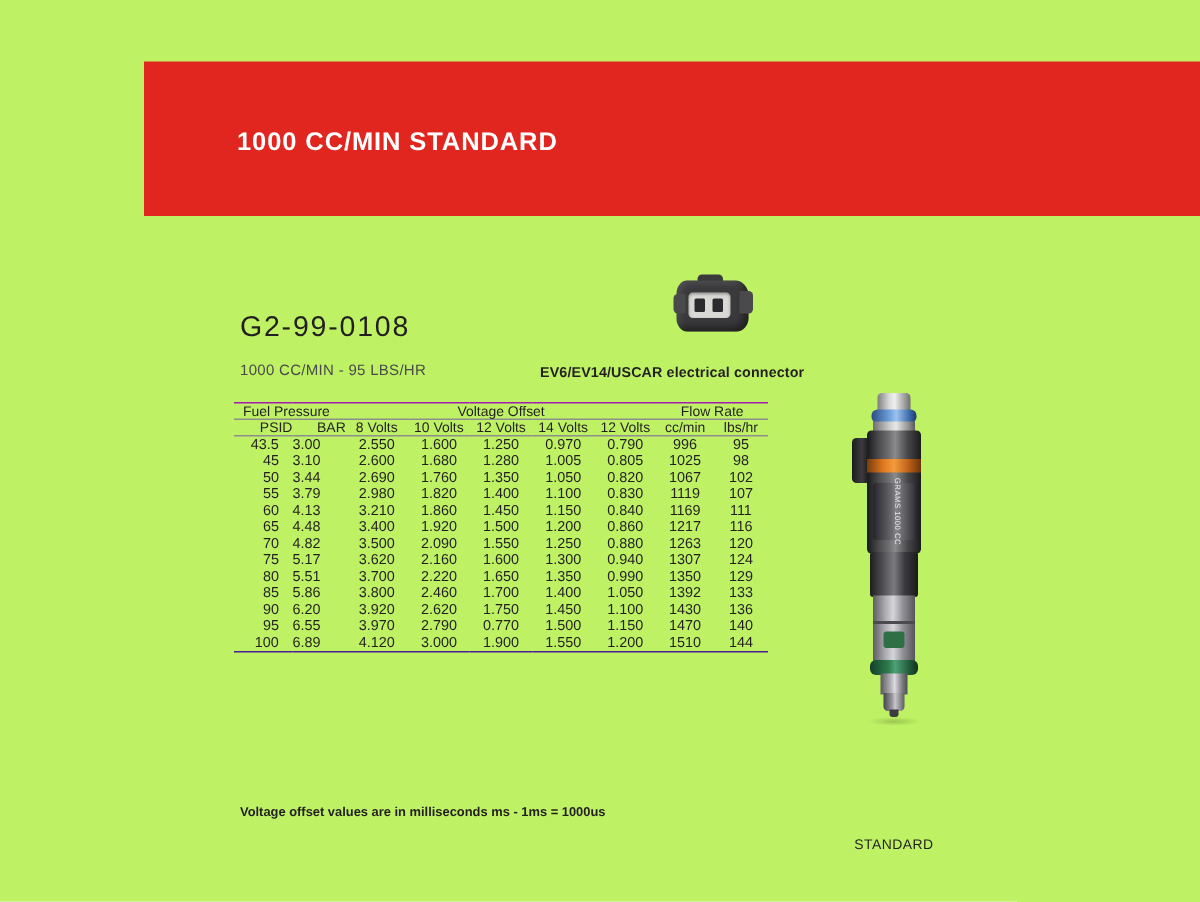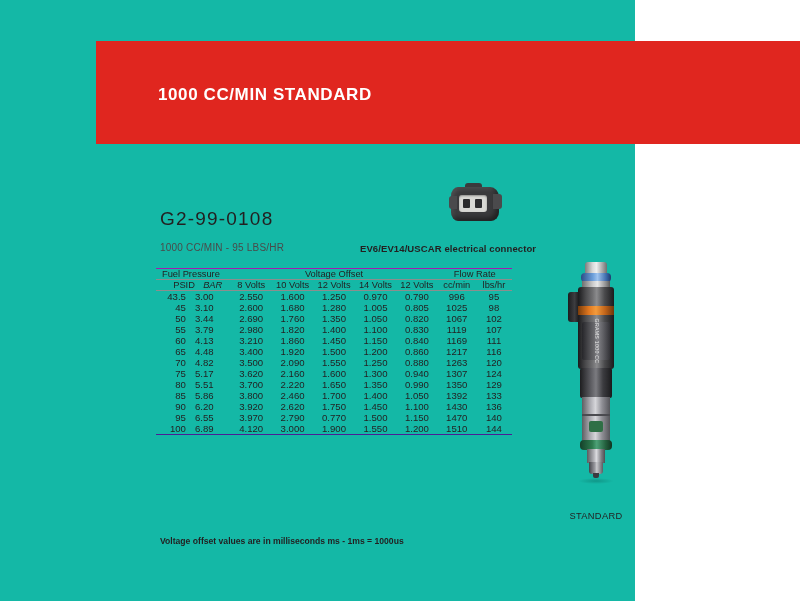--- a/index.html
+++ b/index.html
@@ -12,23 +12,23 @@
     height: 601px;
     font-family: "Liberation Sans", sans-serif;
     color: #231f20;
     position: relative;
     overflow: hidden;
   }
 
   .page {
     position: absolute;
     left: 0; top: 0;
-    width: 635px;
+    width: 800px;
     height: 601px;
-    background: #14b8a6;
+    background: #bef264;
   }
 
   
   .banner {
     position: absolute;
     left: 96px;
     top: 41px;
     width: 704px;
     height: 103px;
     background: #e0261f;
@@ -157,21 +157,21 @@
   .grp-flow { text-align: center !important; }
 
   .hdr-row th {
     font-size: 9.3px;
     font-weight: bold;
     padding: 5px 0 5px 0;
     border-bottom: 1px solid #8d8d8d;
     text-align: center;
   }
   .hdr-row th.c-psid { text-align: right; padding-left: 10px; }
-  .hdr-row th.c-bar { text-align: center; font-style: italic; }
+  .hdr-row th.c-bar { text-align: right; }
 
   tbody td {
     padding: 2.6px 0;
     text-align: center;
     font-size: 9.6px;
   }
   tbody td.c-psid { text-align: right; padding-right: 9px; }
   tbody td.c-bar { text-align: left; }
   tbody tr:last-child td { border-bottom: 1px solid #4c1d95; }
 
@@ -314,21 +314,21 @@
   }
   .inj-shadow {
     position: absolute;
     left: 22px; top: 216px;
     width: 36px; height: 6px;
     background: radial-gradient(ellipse at center, rgba(0,0,0,0.18), rgba(0,0,0,0) 70%);
   }
   .injector-caption {
     position: absolute;
     left: 556px;
-    top: 511px;
+    top: 558px;
     width: 80px;
     text-align: center;
     font-size: 9.3px;
     color: #231f20;
     letter-spacing: 0.3px;
   }
 </style>
 </head>
 <body>
 

